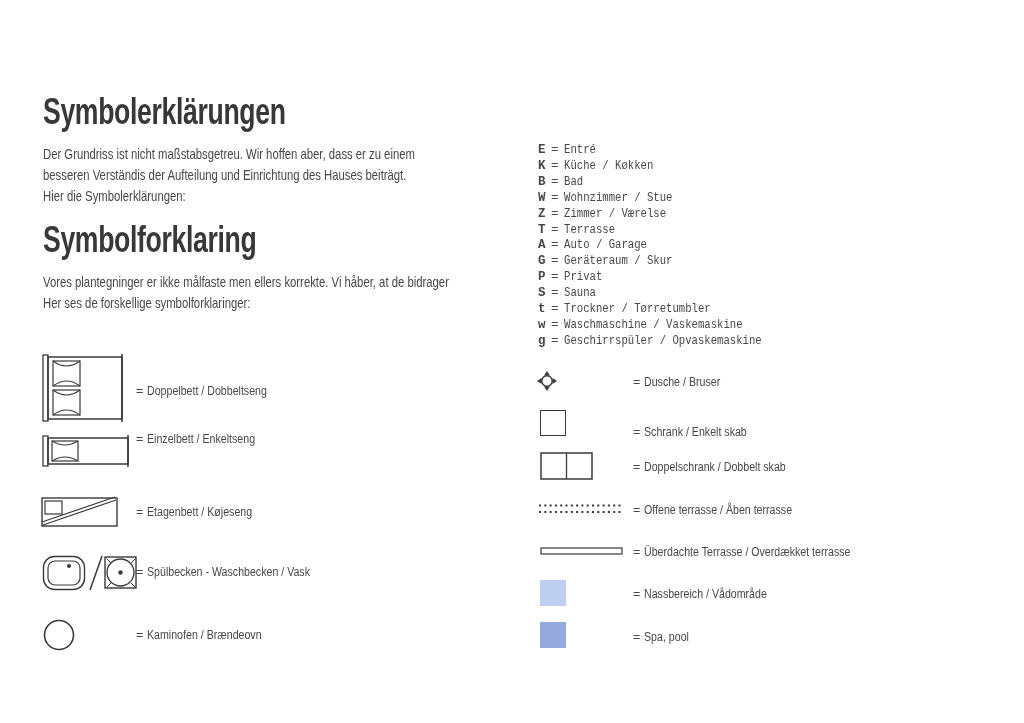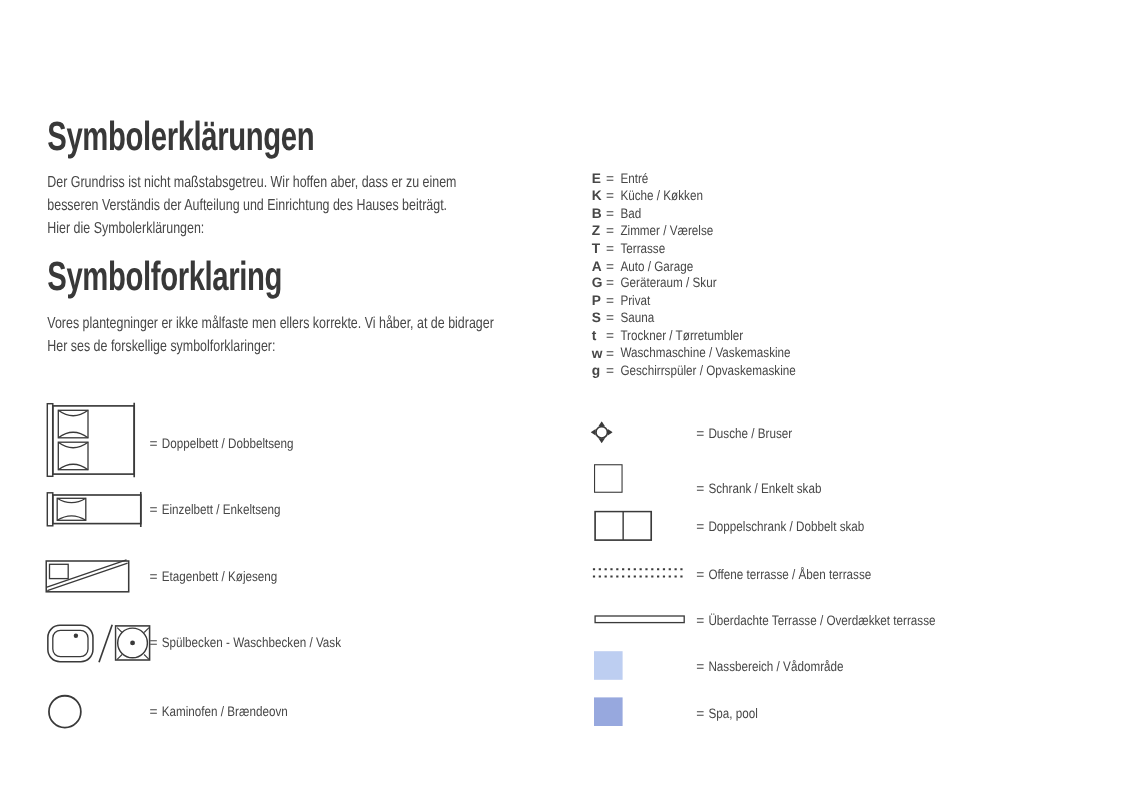--- a/index.html
+++ b/index.html
@@ -1,26 +1,26 @@
 <!DOCTYPE html>
 <html><head>
 <meta charset="utf-8">
 <style>
   html,body{margin:0;padding:0;background:#ffffff;}
   #page{position:relative;width:1024px;height:723px;background:#ffffff;overflow:hidden;
         font-family:"Liberation Sans",sans-serif;color:#474747;}
-  .abs{position:absolute;margin-top:12px;}
+  .abs{position:absolute;}
   
   .cxt{display:inline-block;transform:scaleX(0.72);transform-origin:0 0;white-space:nowrap;}
   .cx78{display:inline-block;transform:scaleX(0.78);transform-origin:0 0;white-space:nowrap;}
   .cx85{display:inline-block;transform:scaleX(0.85);transform-origin:0 0;white-space:nowrap;}
   .title{font-size:37px;font-weight:700;letter-spacing:-0.5px;color:#383838;line-height:40px;}
   .para{font-size:14.5px;line-height:21px;color:#474747;}
   .codes{font-size:12.5px;color:#474747;}
-  .code-row{line-height:15.9px;white-space:nowrap;}
+  .code-row{line-height:15.9px;white-space:nowrap;font-family:Liberation Mono, monospace;}
   .code-letter{display:inline-block;width:13px;font-weight:700;}
   .code-eq{display:inline-block;width:13px;}
   .slabel{font-size:12.5px;line-height:14px;color:#474747;white-space:nowrap;}
   .eq2{display:inline-block;width:11px;}
   .sq{box-sizing:border-box;border:1.5px solid #3a3a3a;background:#fff;}
   .csq{width:26px;height:26px;}
   svg{display:block;}
   .stroke{fill:none;stroke:#3a3a3a;}
 </style>
 </head>
@@ -42,20 +42,21 @@
   </div>
   <div class="abs para" style="left:43px;top:272px">
     <div><span class="cx78">Vores plantegninger er ikke målfaste men ellers korrekte. Vi håber, at de bidrager</span></div>
     <div><span class="cx78">Her ses de forskellige symbolforklaringer:</span></div>
   </div>
 
   <div class="abs codes" style="left:538px;top:143px">
     <div class="code-row"><span class="code-letter">E</span><span class="code-eq">=</span><span class="cx85">Entré</span></div>
     <div class="code-row"><span class="code-letter">K</span><span class="code-eq">=</span><span class="cx85">Küche / Køkken</span></div>
     <div class="code-row"><span class="code-letter">B</span><span class="code-eq">=</span><span class="cx85">Bad</span></div>
+    <div class="code-row"><span class="code-letter">W</span><span class="code-eq">=</span><span class="cx85">Wohnzimmer / Stue</span></div>
     <div class="code-row"><span class="code-letter">Z</span><span class="code-eq">=</span><span class="cx85">Zimmer / Værelse</span></div>
     <div class="code-row"><span class="code-letter">T</span><span class="code-eq">=</span><span class="cx85">Terrasse</span></div>
     <div class="code-row"><span class="code-letter">A</span><span class="code-eq">=</span><span class="cx85">Auto / Garage</span></div>
     <div class="code-row"><span class="code-letter">G</span><span class="code-eq">=</span><span class="cx85">Geräteraum / Skur</span></div>
     <div class="code-row"><span class="code-letter">P</span><span class="code-eq">=</span><span class="cx85">Privat</span></div>
     <div class="code-row"><span class="code-letter">S</span><span class="code-eq">=</span><span class="cx85">Sauna</span></div>
     <div class="code-row"><span class="code-letter">t</span><span class="code-eq">=</span><span class="cx85">Trockner / Tørretumbler</span></div>
     <div class="code-row"><span class="code-letter">w</span><span class="code-eq">=</span><span class="cx85">Waschmaschine / Vaskemaskine</span></div>
     <div class="code-row"><span class="code-letter">g</span><span class="code-eq">=</span><span class="cx85">Geschirrspüler / Opvaskemaskine</span></div>
   </div>
@@ -78,21 +79,21 @@
   <div class="abs" style="left:41px;top:435px">
     <svg width="92" height="32" viewBox="0 0 92 32">
       <rect class="stroke" x="2" y="1" width="5" height="30" stroke-width="1.3"></rect>
       <rect class="stroke" x="7" y="3" width="80" height="26" stroke-width="1.5"></rect>
       <line class="stroke" x1="87" y1="0" x2="87" y2="32" stroke-width="1.5"></line>
       <rect class="stroke" x="11" y="6" width="26" height="20" stroke-width="1.2"></rect>
       <path class="stroke" d="M11,6 Q24,14 37,6" stroke-width="1.2"></path>
       <path class="stroke" d="M11,26 Q24,18 37,26" stroke-width="1.2"></path>
     </svg>
   </div>
-  <div class="abs slabel" style="left:136px;top:444px"><span class="eq2">=</span><span class="cx85">Einzelbett / Enkeltseng</span></div>
+  <div class="abs slabel" style="left:136px;top:432px"><span class="eq2">=</span><span class="cx85">Einzelbett / Enkeltseng</span></div>
 
   <div class="abs" style="left:41px;top:496px">
     <svg width="78" height="32" viewBox="0 0 78 32">
       <rect class="stroke" x="1" y="2" width="75" height="28" stroke-width="1.4"></rect>
       <rect class="stroke" x="4" y="5" width="17" height="13" stroke-width="1.2"></rect>
       <line class="stroke" x1="2" y1="29" x2="75" y2="4" stroke-width="1.2"></line>
       <line class="stroke" x1="1" y1="26" x2="74" y2="1" stroke-width="1.2"></line>
     </svg>
   </div>
   <div class="abs slabel" style="left:136px;top:505px"><span class="eq2">=</span><span class="cx85">Etagenbett / Køjeseng</span></div>

